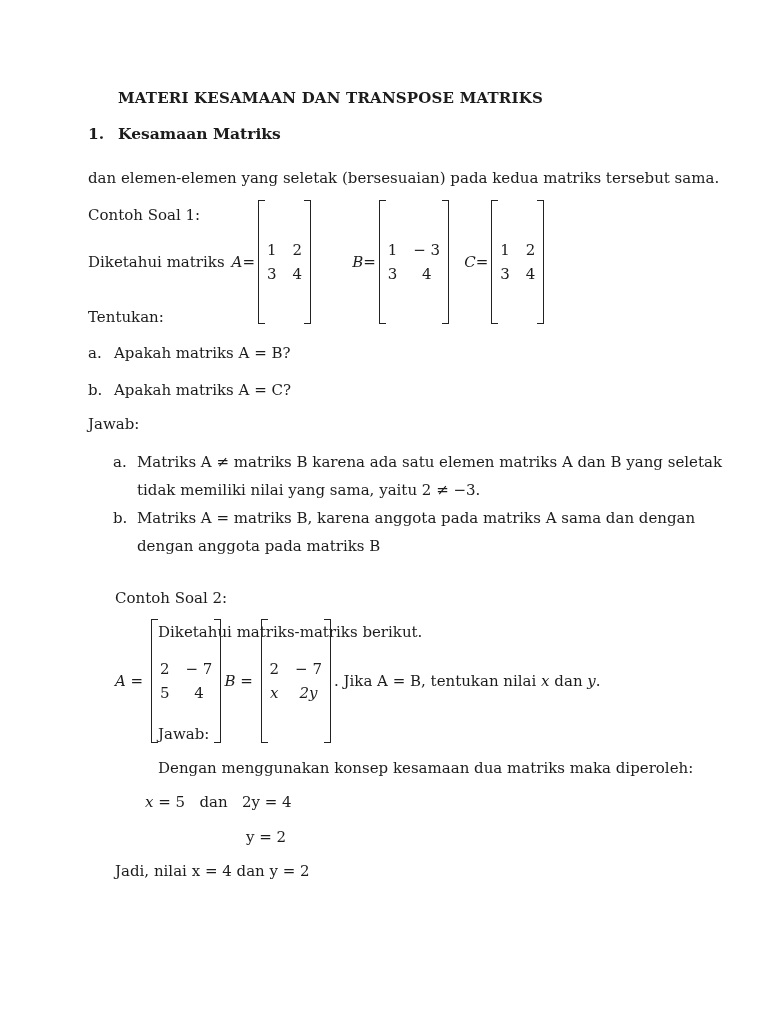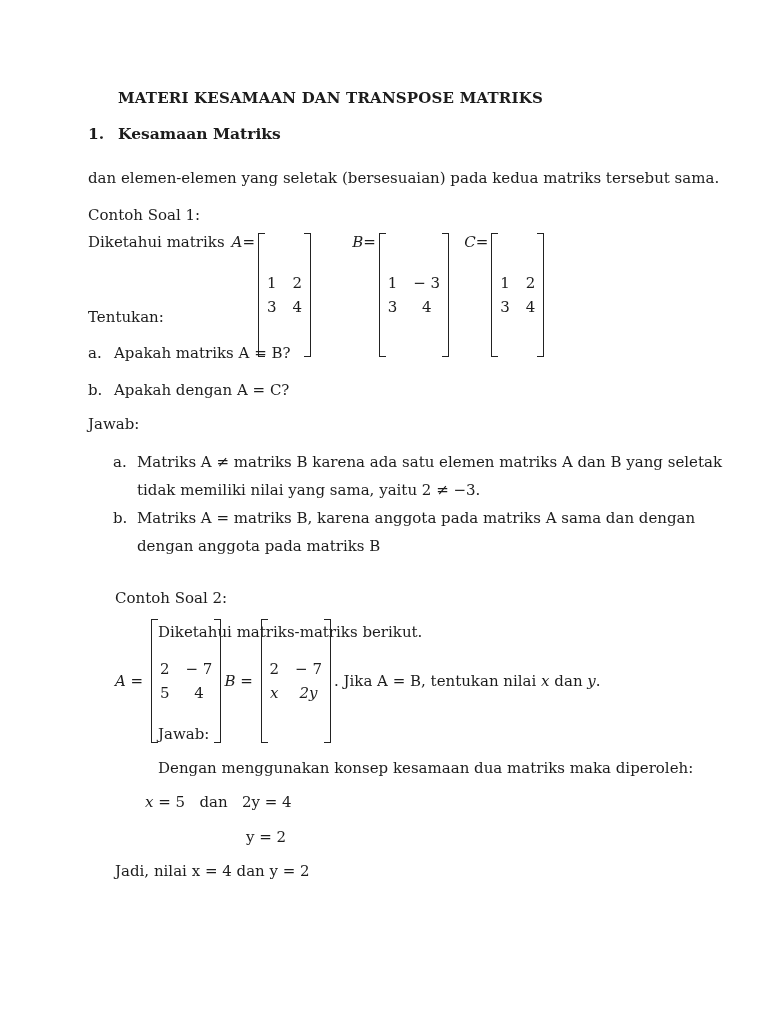--- a/index.html
+++ b/index.html
@@ -27,21 +27,21 @@
     margin-top:16px;
     font-weight:bold;
     font-size:15.5px;
     line-height:20px;
   }
   .heading .h-num { display:inline-block; width:30px; }
   .intro { margin-top:20px; }
   .line { font-size:15px; line-height:29px; white-space:nowrap; }
   .label { margin-top:12px; font-size:15px; line-height:20px; }
   .eq-row {
-    display:flex; align-items:flex-start;
+    display:flex; align-items:center;
     margin-top:8px;
     font-size:15px;
     height:58px;
     white-space:pre;
   }
   .var { font-style:italic; }
   .mat {
     display:inline-block;
     position:relative;
     padding:5px 9px;
@@ -138,21 +138,21 @@
 
   <div class="label mt16">Tentukan:</div>
 
   <div class="q-row mt16">
     <span class="q-marker">a.</span>
     <span>Apakah matriks A = B?</span>
   </div>
 
   <div class="q-row mt17">
     <span class="q-marker">b.</span>
-    <span>Apakah dengan A = C?</span>
+    <span>Apakah matriks A = C?</span>
   </div>
 
   <div class="label mt14">Jawab:</div>
 
   <div class="answers">
     <div class="ans-item">
       <span class="ans-marker">a.</span>
       <span>
         <div class="ans-line">Matriks A ≠ matriks B karena ada satu elemen matriks A dan B yang seletak</div>
         <div class="ans-line">tidak memiliki nilai yang sama, yaitu 2 ≠ −3.</div>

